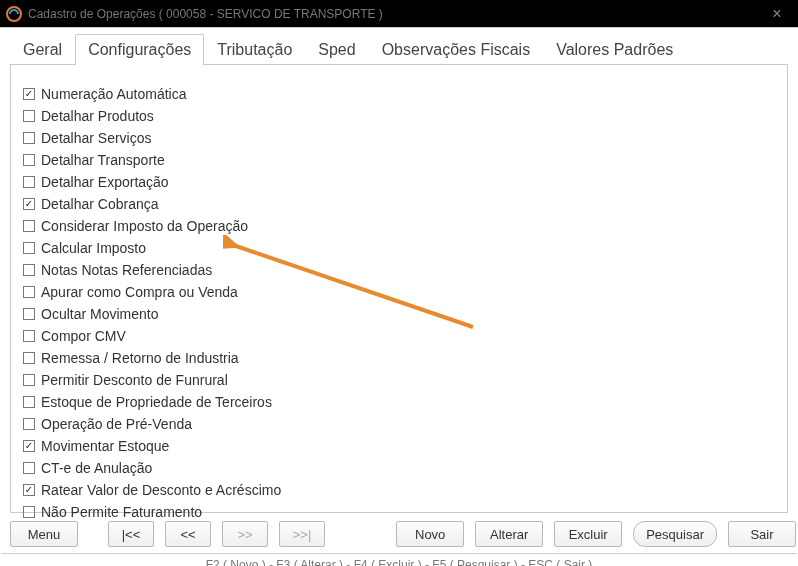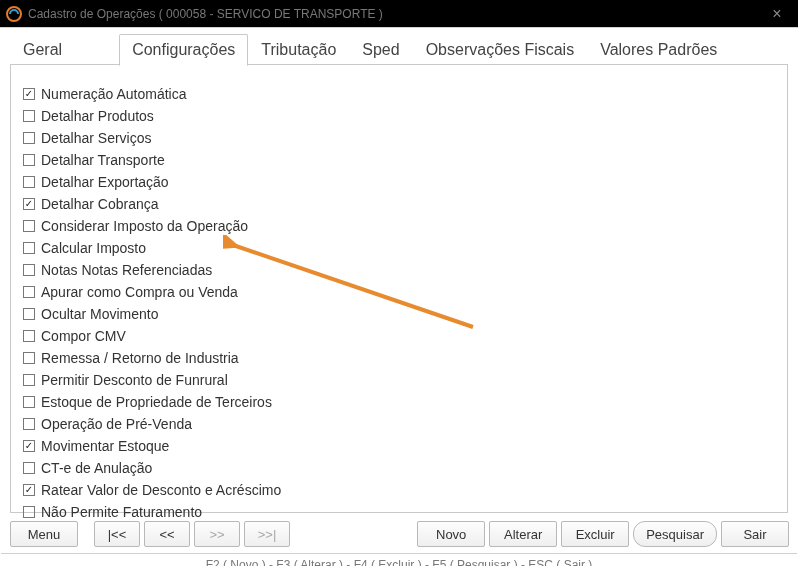--- a/index.html
+++ b/index.html
@@ -60,21 +60,20 @@
     z-index:2;
     background:transparent;
   }
   .tab.active {
     border-color:#c9c9c9;
     border-bottom:1px solid #fff;
     background:#fff;
     border-top-left-radius:2px;
     border-top-right-radius:2px;
     margin-bottom:-1px;
-    margin-left:44px;
   }
   .content {
     margin:0 10px 0 10px;
     border-left:1px solid #c9c9c9;
     border-right:1px solid #c9c9c9;
     border-bottom:1px solid #c9c9c9;
     border-top:none;
     height:448px;
     padding:18px 12px 8px 12px;
     position:relative;
@@ -106,24 +105,24 @@
   }
   .arrow {
     position:absolute;
     left:212px;
     top:170px;
     width:260px;
     height:100px;
     pointer-events:none;
   }
   .button-row {
-    margin:8px 9px 0 10px;
+    margin:8px 2px 0 10px;
     display:flex;
     align-items:center;
-    gap:4px;
+    gap:11px;
   }
   .btn {
     height:26px;
     min-width:46px;
     padding:0 12px;
     border:1px solid #b8b8b8;
     background:linear-gradient(#fdfdfd,#efefef);
     font-size:13px;
     color:#333;
     display:flex;align-items:center;justify-content:center;

